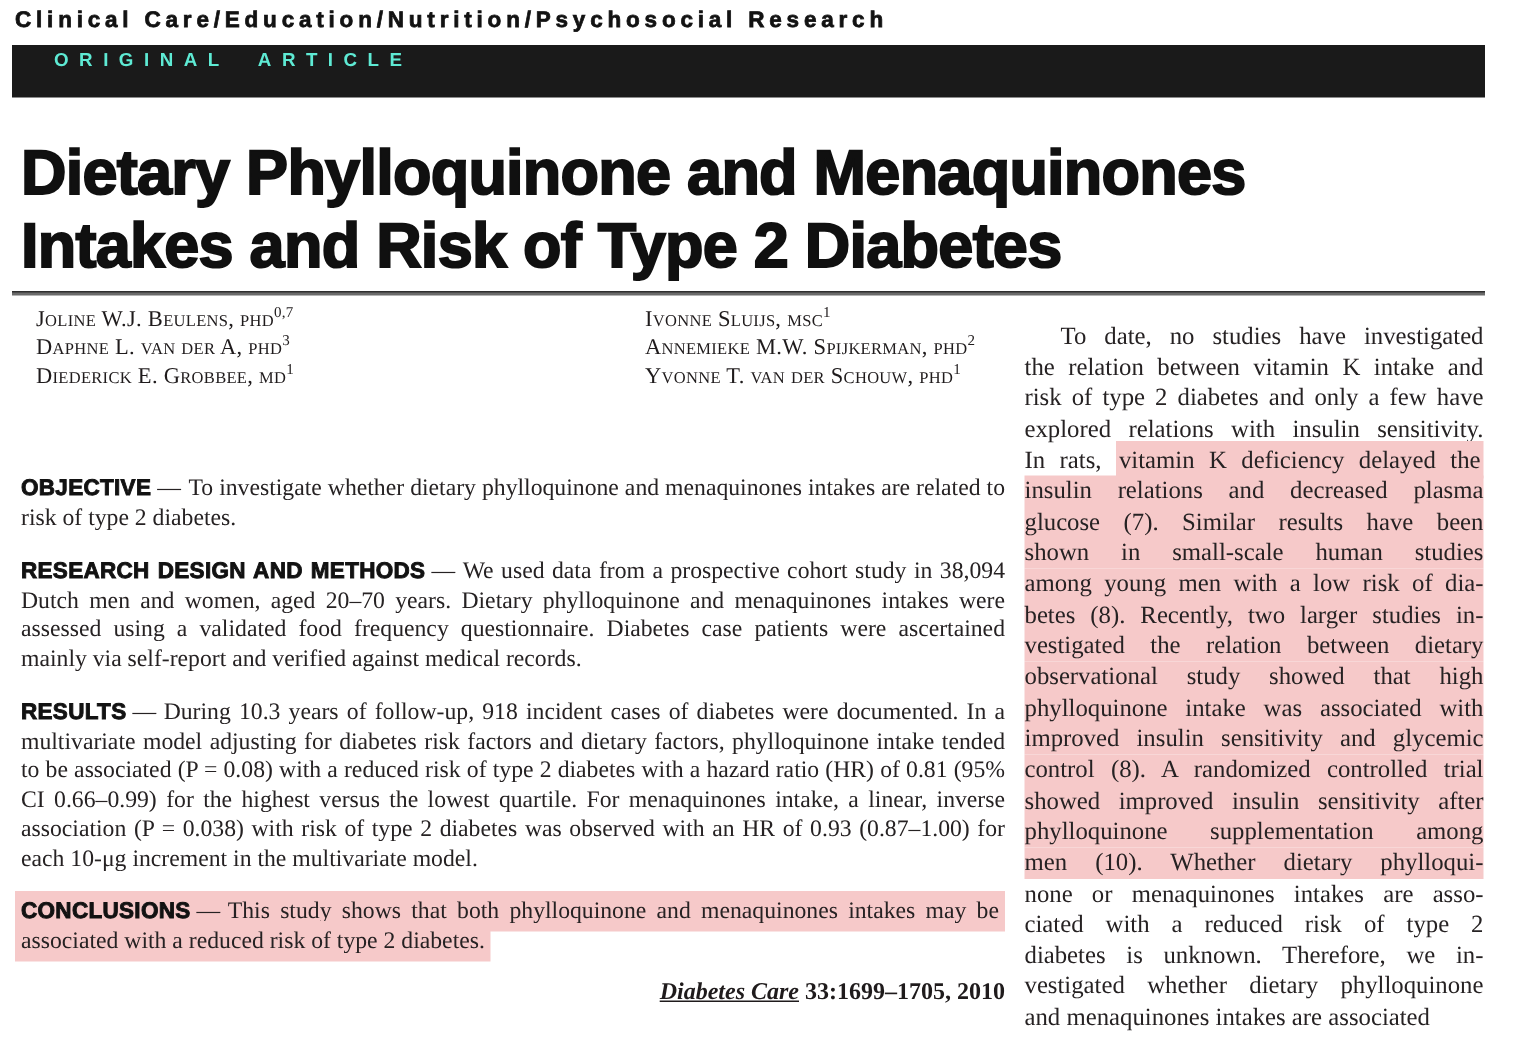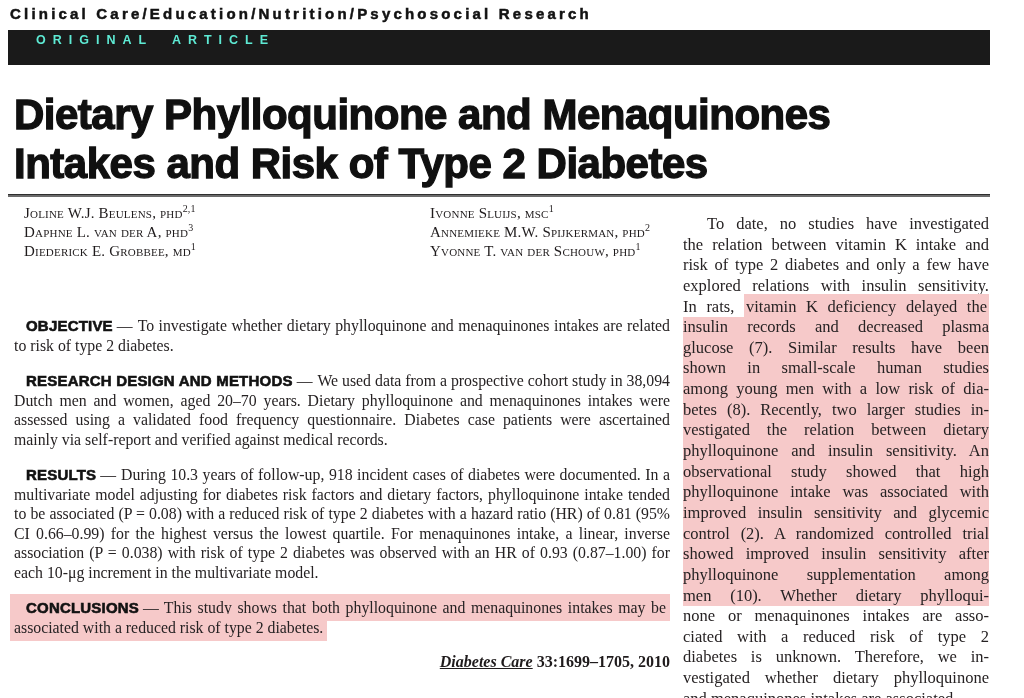--- a/index.html
+++ b/index.html
@@ -29,21 +29,21 @@
   .authors{position:absolute;left:24px;top:204px;width:640px;display:flex;}
   .acol1{width:406px;}
   .acol2{flex:1;}
   .author-line{font-size:15px;line-height:19px;font-variant:small-caps;letter-spacing:0.2px;color:#1f1b1c;white-space:nowrap;}
   .author-line sup{font-size:10px;line-height:0;font-variant:normal;}
   
   .abstract{position:absolute;left:14px;top:316px;width:656px;}
   .abs-p{margin:0 0 16px 0;font-size:15.8px;line-height:19.5px;text-align:justify;color:#262223;}
   .abs-h{
     font-family:"Liberation Sans",sans-serif;font-weight:bold;font-size:15px;
-    letter-spacing:0.2px;color:#121212;margin-left:12px;-webkit-text-stroke:0.6px #121212;
+    letter-spacing:0.2px;color:#121212;-webkit-text-stroke:0.6px #121212;
   }
   .abs-dash{padding:0 5px 0 4px;}
   .hl-block{
     background:var(--hl,#f6c9c9);
     padding:5px 4px;margin-left:-4px;
     -webkit-box-decoration-break:clone;box-decoration-break:clone;
   }
   .citation{margin-top:14px;text-align:right;font-size:16px;color:#1f1b1c;}
   .cit-journal{font-weight:bold;font-style:italic;text-decoration:underline;}
   .cit-ref{font-weight:bold;}
@@ -71,21 +71,21 @@
 
   <h1 class="title">
     <span>Dietary Phylloquinone and Menaquinones</span><br>
     <span>Intakes and Risk of Type 2 Diabetes</span>
   </h1>
 
   <div class="rule"></div>
 
   <div class="authors">
     <div class="acol1" id="authors-col1">
-        <div class="author-line"><span>Joline W.J. Beulens, phd</span><sup>2,1</sup></div>
+        <div class="author-line"><span>Joline W.J. Beulens, phd</span><sup>0,7</sup></div>
         <div class="author-line"><span>Daphne L. van der A, phd</span><sup>3</sup></div>
         <div class="author-line"><span>Diederick E. Grobbee, md</span><sup>1</sup></div>
       </div>
     <div class="acol2" id="authors-col2">
         <div class="author-line"><span>Ivonne Sluijs, msc</span><sup>1</sup></div>
         <div class="author-line"><span>Annemieke M.W. Spijkerman, phd</span><sup>2</sup></div>
         <div class="author-line"><span>Yvonne T. van der Schouw, phd</span><sup>1</sup></div>
       </div>
   </div>
 
@@ -98,31 +98,30 @@
       <div class="citation"><span class="cit-journal">Diabetes Care</span><span class="cit-ref"> 33:1699–1705, 2010</span></div>
     </div>
 
   <div class="intro-col" id="intro-col">
 
   <div class="intro-line indent"><span>To date, no studies have investigated</span></div>
       <div class="intro-line"><span>the relation between vitamin K intake and</span></div>
       <div class="intro-line"><span>risk of type 2 diabetes and only a few have</span></div>
       <div class="intro-line"><span>explored relations with insulin sensitivity.</span></div>
       <div class="intro-line"><span>In rats, </span><span class="hl-span">vitamin K deficiency delayed the</span></div>
-      <div class="intro-line hl-full"><span>insulin records and decreased plasma</span></div>
+      <div class="intro-line hl-full"><span>insulin relations and decreased plasma</span></div>
       <div class="intro-line hl-full"><span>glucose (7). Similar results have been</span></div>
       <div class="intro-line hl-full"><span>shown in small-scale human studies</span></div>
       <div class="intro-line hl-full"><span>among young men with a low risk of dia-</span></div>
       <div class="intro-line hl-full"><span>betes (8). Recently, two larger studies in-</span></div>
       <div class="intro-line hl-full"><span>vestigated the relation between dietary</span></div>
-      <div class="intro-line hl-full"><span>phylloquinone and insulin sensitivity. An</span></div>
       <div class="intro-line hl-full"><span>observational study showed that high</span></div>
       <div class="intro-line hl-full"><span>phylloquinone intake was associated with</span></div>
       <div class="intro-line hl-full"><span>improved insulin sensitivity and glycemic</span></div>
-      <div class="intro-line hl-full"><span>control (2). A randomized controlled trial</span></div>
+      <div class="intro-line hl-full"><span>control (8). A randomized controlled trial</span></div>
       <div class="intro-line hl-full"><span>showed improved insulin sensitivity after</span></div>
       <div class="intro-line hl-full"><span>phylloquinone supplementation among</span></div>
       <div class="intro-line hl-full"><span>men (10). Whether dietary phylloqui-</span></div>
       <div class="intro-line"><span>none or menaquinones intakes are asso-</span></div>
       <div class="intro-line"><span>ciated with a reduced risk of type 2</span></div>
       <div class="intro-line"><span>diabetes is unknown. Therefore, we in-</span></div>
       <div class="intro-line"><span>vestigated whether dietary phylloquinone</span></div>
       <div class="intro-line last"><span>and menaquinones intakes are associated</span></div>
     </div>
 

